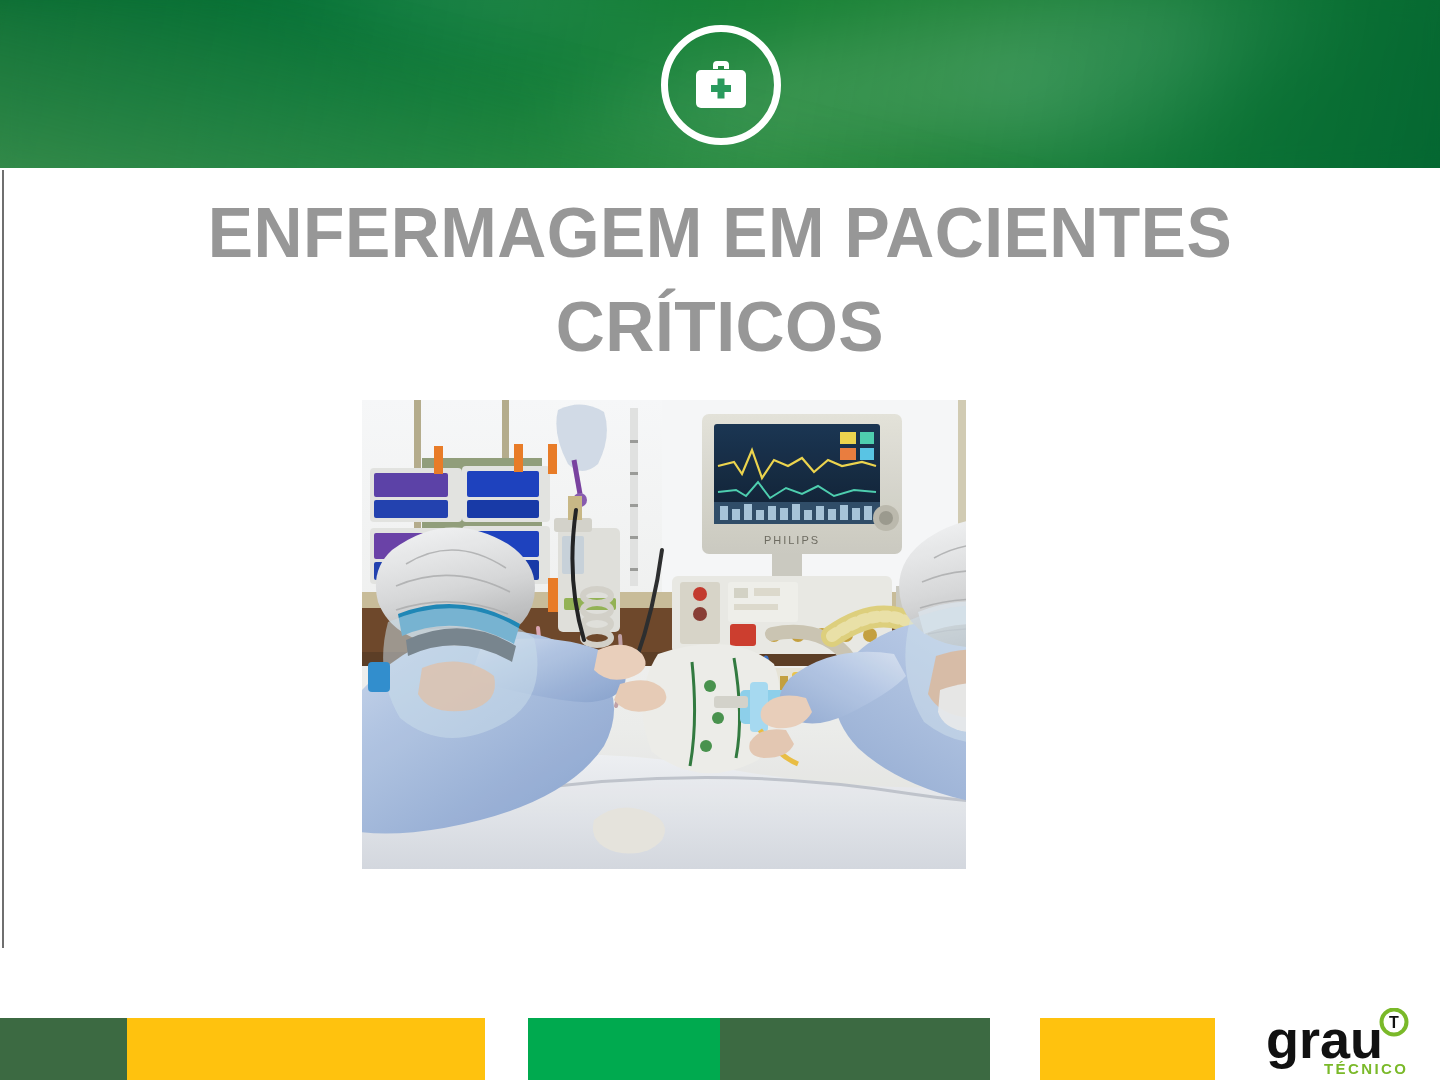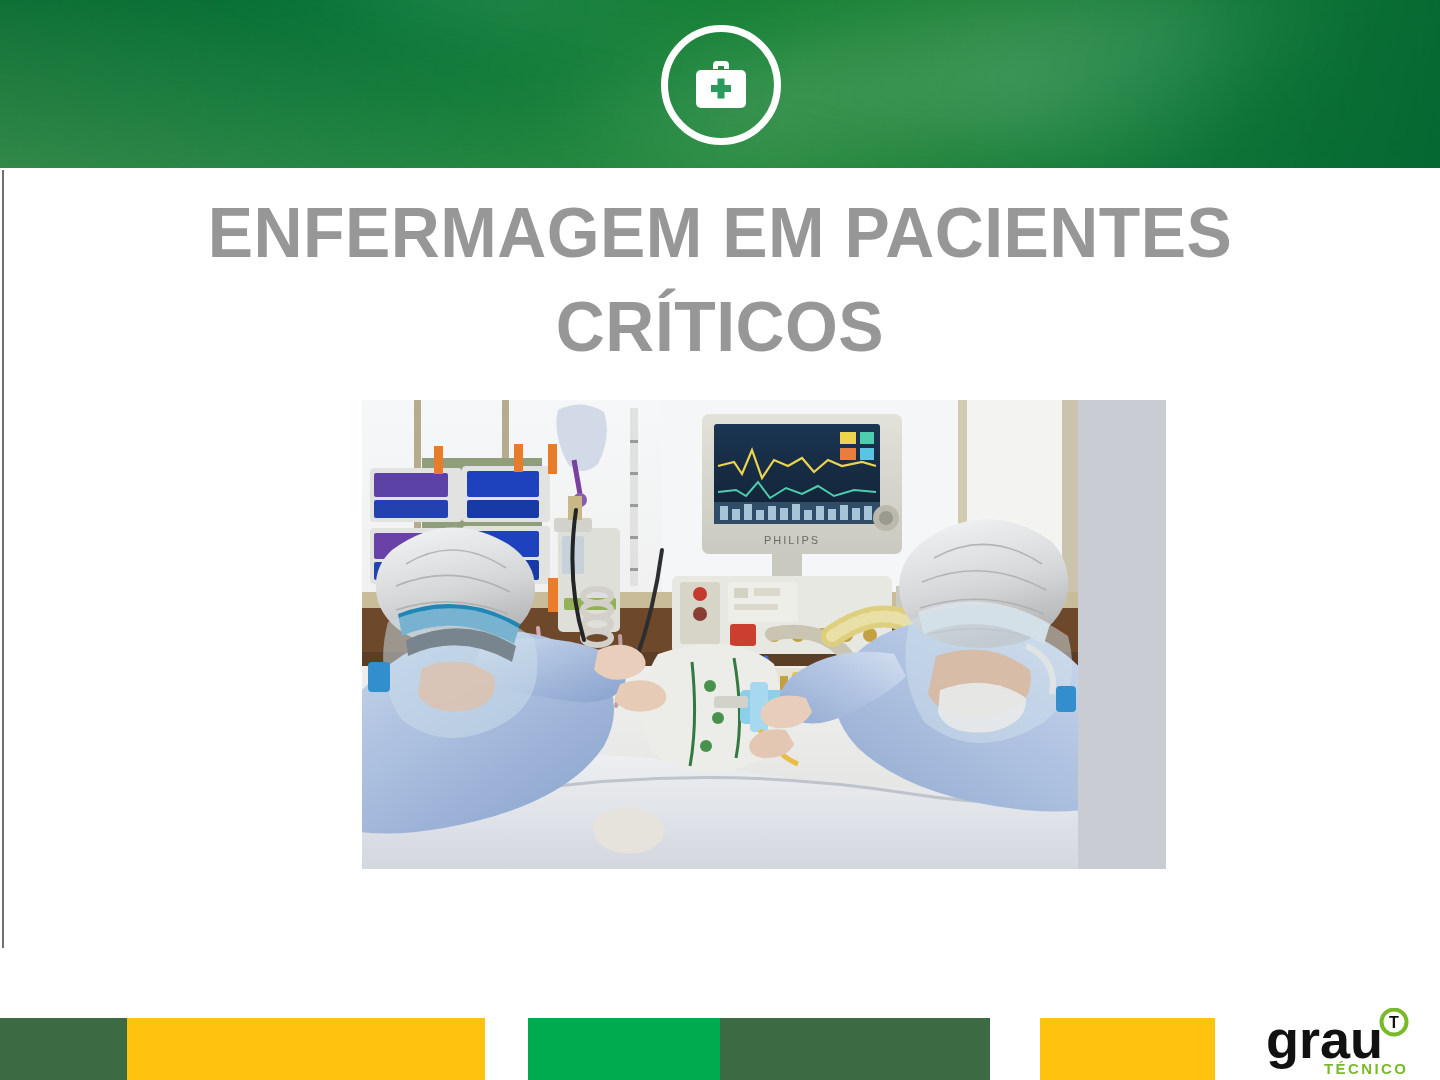--- a/index.html
+++ b/index.html
@@ -112,21 +112,21 @@
     transform-origin: 50% 0;
     user-select: none;
   }
   .title-line { display: block; white-space: nowrap; }
 
   
   .photo-frame {
     position: absolute;
     left: 362px;
     top: 400px;
-    width: 804px;
+    width: 604px;
     height: 469px;
     overflow: hidden;
     background: #c9ccd2;
   }
   .photo-frame svg { display: block; }
 
   
   .bar {
     position: absolute;
     top: 1018px;

